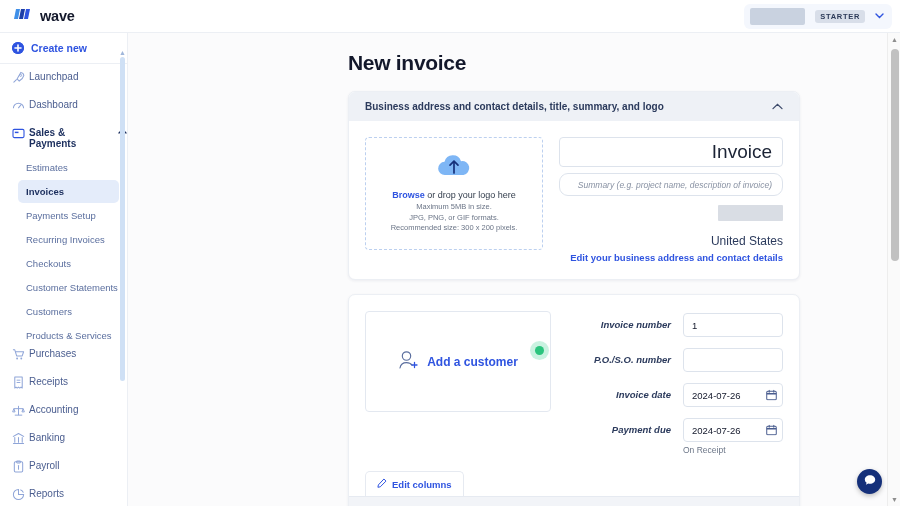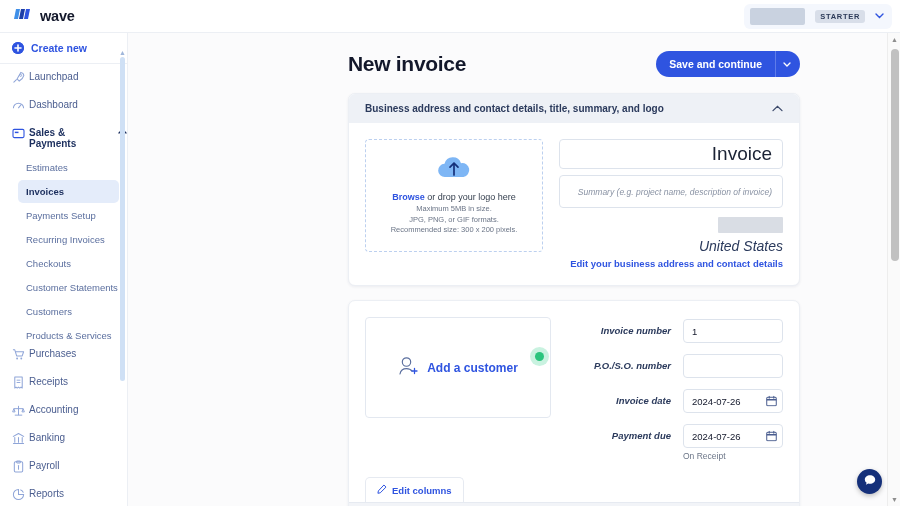--- a/index.html
+++ b/index.html
@@ -121,26 +121,26 @@
   .inv-side { flex: 1; display: flex; flex-direction: column; align-items: flex-end; }
   .inp {
     width: 100%; border: 1px solid #dde3ec; border-radius: 4px;
     font-family: inherit; background: #fff; color: #13182b;
   }
   .inp-title {
     height: 30px; font-size: 19px; text-align: right; padding: 0 10px;
     color: #1b2335; font-weight: normal;
   }
   .inp-summary {
-    height: 33px; font-size: 8.5px; text-align: right; padding: 0 10px;
-    margin-top: 6px; color: #6b7587; font-style: italic;
+    height: 23px; font-size: 8.5px; text-align: right; padding: 0 10px;
+    margin-top: 6px; color: #6b7587; font-style: italic; border-radius: 9px;
   }
   .inp-summary::placeholder { color: #8a93a4; font-style: italic; }
   .redact { width: 65px; height: 16px; background: #d9dde4; margin-top: 9px; border-radius: 1px; }
-  .country { font-size: 14px; color: #2b3a5c; margin-top: 5px; font-style: italic; }
+  .country { font-size: 12px; color: #2b3a5c; margin-top: 13px; }
   .edit-link { font-size: 9.5px; font-weight: bold; color: #2f54e0; margin-top: 4px; }
 
   
   .card2-body { padding: 16px; display: flex; gap: 16px; position: relative; }
   .customer-box {
     width: 186px; min-width: 186px; height: 101px;
     border: 1px solid #e3e8f0; border-radius: 4px;
     display: flex; align-items: center; justify-content: center; gap: 7px;
   }
   .add-cust-label { font-size: 12px; font-weight: bold; color: #2f54e0; }
@@ -377,28 +377,20 @@
 
       <div class="sb-arrow-top">▲</div>
       <div class="sb-scrollbar"></div>
     </div>
 
     <div class="main">
       <div class="main-inner">
 
         <div class="page-head">
           <div class="page-title">New invoice</div>
-          <div class="btn-split">
-            <button class="btn-primary">Save and continue</button>
-            <button class="btn-caret">
-              <svg width="8" height="5" viewBox="0 0 8 5">
-                  <path d="M1 1 L4 4 L7 1" stroke="#fff" stroke-width="1.3" fill="none" stroke-linecap="round"></path>
-                </svg>
-            </button>
-          </div>
         </div>
 
         <div class="card">
           <div class="card-head">
             <span>Business address and contact details, title, summary, and logo</span>
             <span class="caret">
               <svg width="11" height="7" viewBox="0 0 11 7">
                   <path d="M1 5.6 L5.5 1.3 L10 5.6" stroke="#3c4a6b" stroke-width="1.3" fill="none" stroke-linecap="round"></path>
                 </svg>
             </span>

